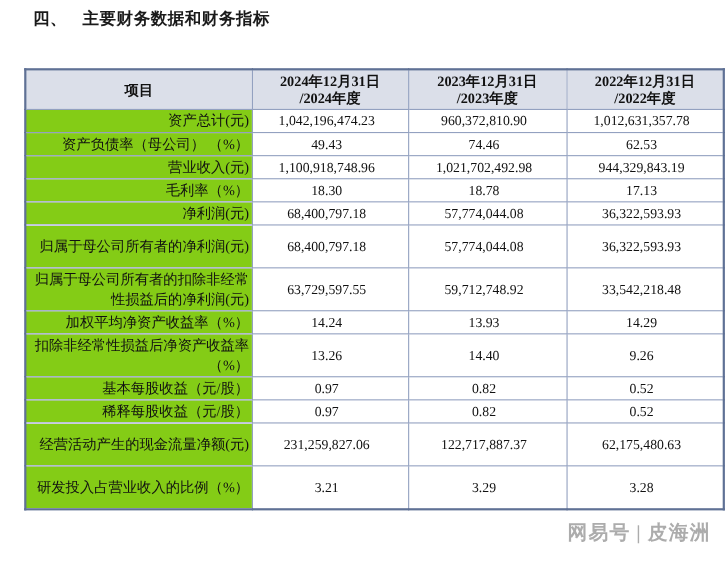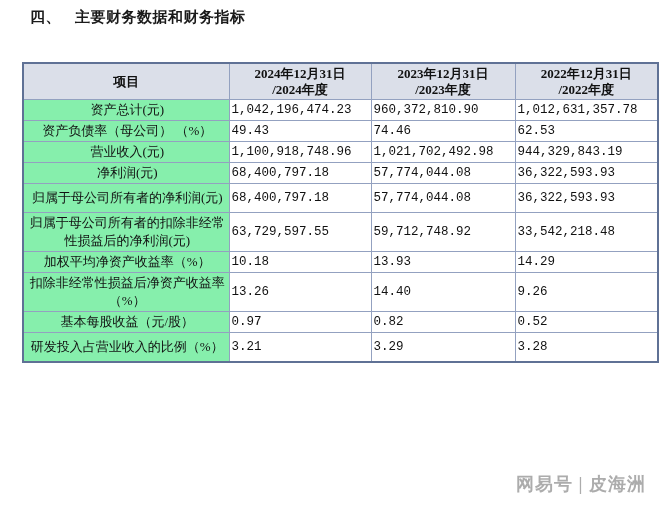--- a/index.html
+++ b/index.html
@@ -23,29 +23,29 @@
   .fin-table td,.fin-table th{
     border:1px solid #93a1c0;
     padding:0;vertical-align:middle;
     overflow:hidden;
   }
   .fin-table th{
     background:#dbdfe9;font-weight:bold;text-align:center;
     font-size:13px;line-height:16px;height:35px;
   }
   .fin-table td.lbl{
-    background:#86efac;text-align:center;
+    background:#84cc16;text-align:right;
     padding:1px 2px 1px 4px;line-height:18px;font-size:13px;
   }
   .fin-table td.val{
-    background:#ffffff;text-align:left;
-    padding:1px 8px 1px 2px;line-height:18px;font-family:Liberation Mono, monospace;
+    background:#ffffff;text-align:center;
+    padding:1px 8px 1px 2px;line-height:18px;
   }
   tr.r1{height:19px;}
-  tr.r2{height:29px;}
+  tr.r2{height:39px;}
   .watermark{
     position:absolute;left:516px;top:472px;width:150px;
     font-size:18px;font-weight:600;color:#9b9b9b;opacity:.82;
     letter-spacing:1px;white-space:nowrap;z-index:5;
   }
 </style>
 </head>
 <body>
 
 <div class="page-title">
@@ -88,55 +88,73 @@
     <td class="val">74.46</td>
     <td class="val">62.53</td>
   </tr>
   <tr class="r1">
     <td class="lbl">营业收入(元)</td>
     <td class="val">1,100,918,748.96</td>
     <td class="val">1,021,702,492.98</td>
     <td class="val">944,329,843.19</td>
   </tr>
   <tr class="r1">
+    <td class="lbl">毛利率（%）</td>
+    <td class="val">18.30</td>
+    <td class="val">18.78</td>
+    <td class="val">17.13</td>
+  </tr>
+  <tr class="r1">
     <td class="lbl">净利润(元)</td>
     <td class="val">68,400,797.18</td>
     <td class="val">57,774,044.08</td>
     <td class="val">36,322,593.93</td>
   </tr>
   <tr class="r2">
     <td class="lbl">归属于母公司所有者的净利润(元)</td>
     <td class="val">68,400,797.18</td>
     <td class="val">57,774,044.08</td>
     <td class="val">36,322,593.93</td>
   </tr>
   <tr class="r2">
     <td class="lbl">归属于母公司所有者的扣除非经常性损益后的净利润(元)</td>
     <td class="val">63,729,597.55</td>
     <td class="val">59,712,748.92</td>
     <td class="val">33,542,218.48</td>
   </tr>
   <tr class="r1">
     <td class="lbl">加权平均净资产收益率（%）</td>
-    <td class="val">10.18</td>
+    <td class="val">14.24</td>
     <td class="val">13.93</td>
     <td class="val">14.29</td>
   </tr>
   <tr class="r2">
     <td class="lbl">扣除非经常性损益后净资产收益率（%）</td>
     <td class="val">13.26</td>
     <td class="val">14.40</td>
     <td class="val">9.26</td>
   </tr>
   <tr class="r1">
     <td class="lbl">基本每股收益（元/股）</td>
     <td class="val">0.97</td>
     <td class="val">0.82</td>
     <td class="val">0.52</td>
   </tr>
+  <tr class="r1">
+    <td class="lbl">稀释每股收益（元/股）</td>
+    <td class="val">0.97</td>
+    <td class="val">0.82</td>
+    <td class="val">0.52</td>
+  </tr>
+  <tr class="r2">
+    <td class="lbl">经营活动产生的现金流量净额(元)</td>
+    <td class="val">231,259,827.06</td>
+    <td class="val">122,717,887.37</td>
+    <td class="val">62,175,480.63</td>
+  </tr>
   <tr class="r2">
     <td class="lbl">研发投入占营业收入的比例（%）</td>
     <td class="val">3.21</td>
     <td class="val">3.29</td>
     <td class="val">3.28</td>
   </tr>
 </tbody>
   </table>
 
 <div class="watermark">网易号 | 皮海洲</div>

